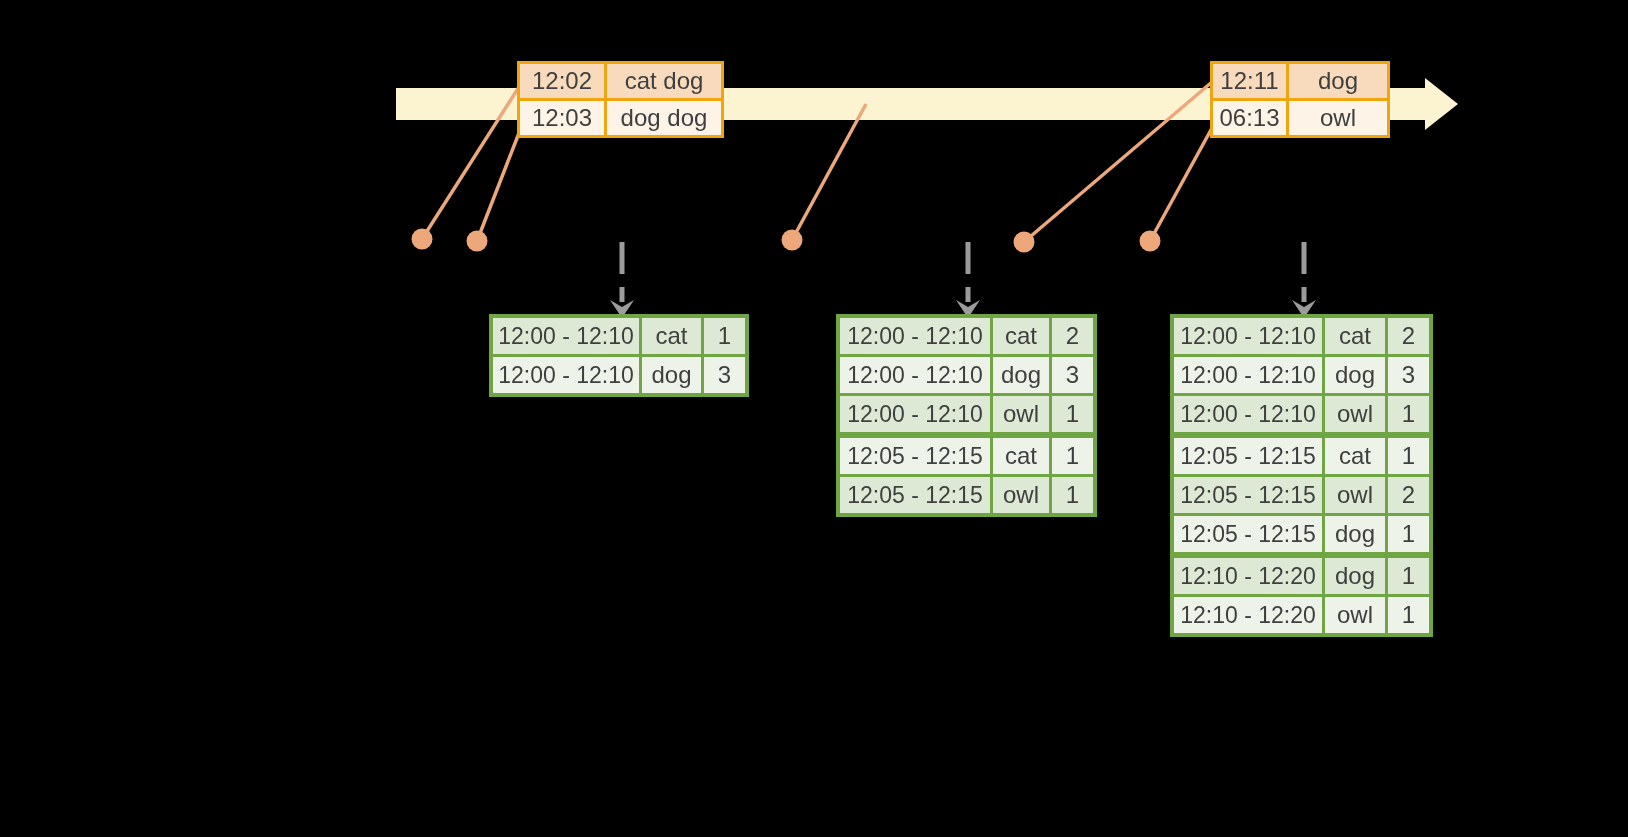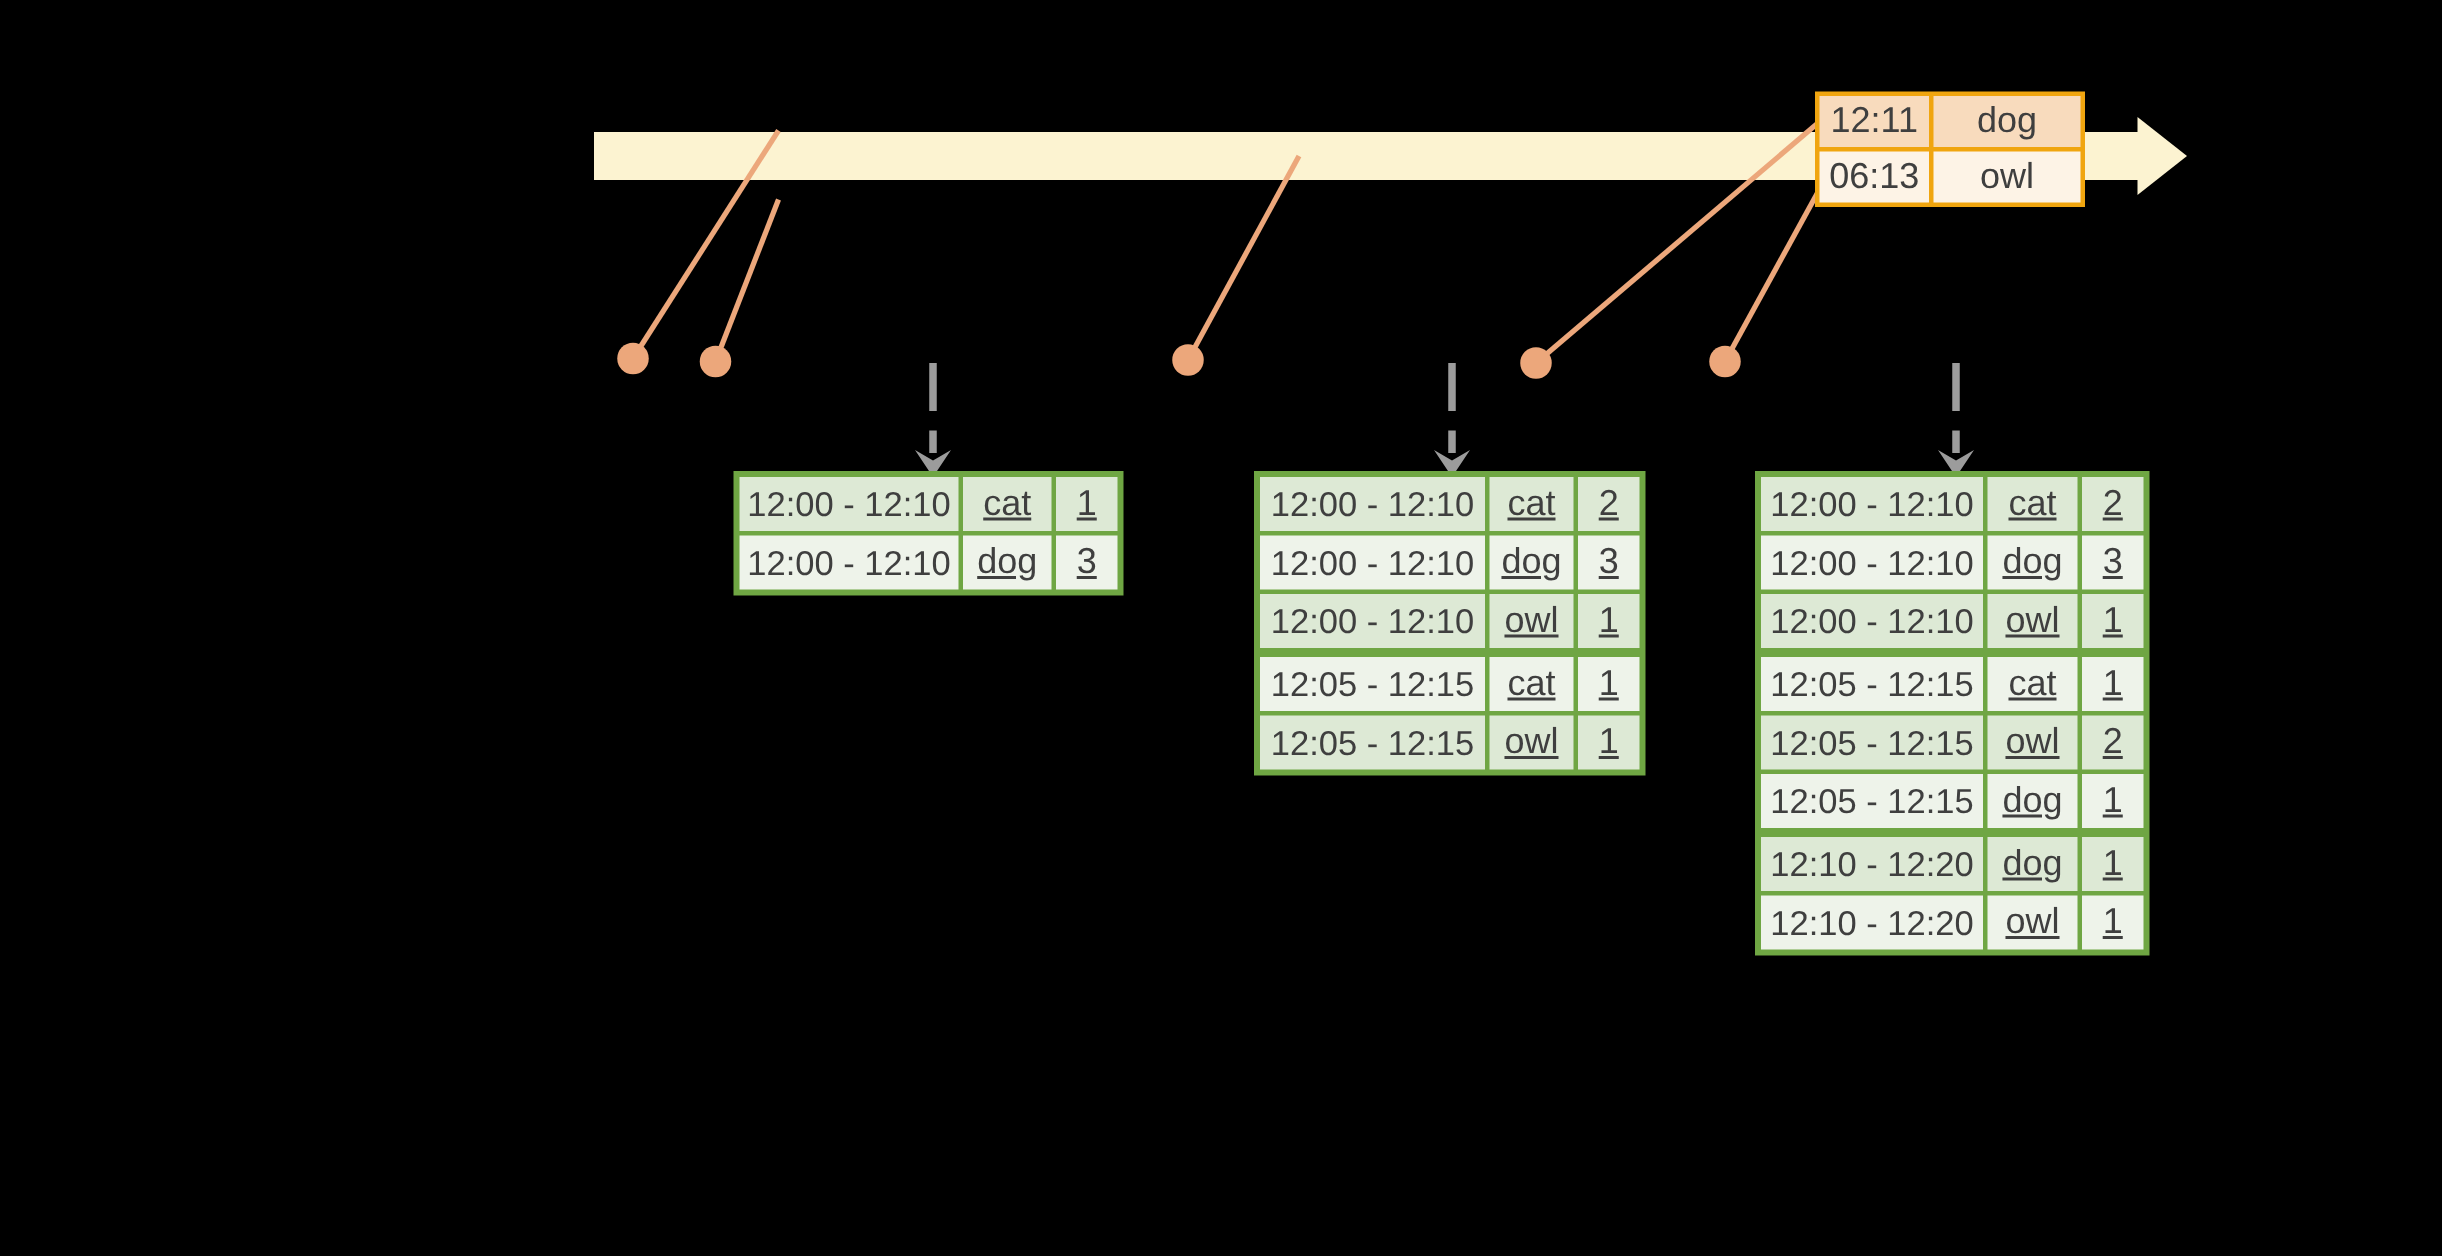--- a/index.html
+++ b/index.html
@@ -48,21 +48,21 @@
     display:flex;flex-direction:column;
     gap:3px;padding:4px;
     box-sizing:border-box;
   }
   .res .row{display:flex;gap:3px;height:36px;}
   .res .cell{
     display:flex;align-items:center;justify-content:center;
     color:#3f3f3f;line-height:1;
   }
   .res .win{font-size:23px;}
-  .res .word,.res .cnt{font-size:24px;text-decoration:underline;}
+  .res .word,.res .cnt{font-size:24px;}
   .ga{background:#dde9d5;}   
   .gb{background:#eef3ea;}   
   .sep{margin-top:3px;}      
 
   #res1{left:489px;top:314px;}
   #res1 .win{width:146px;} #res1 .word{width:59px;} #res1 .cnt{width:41px;}
 
   #res2{left:836px;top:314px;}
   #res2 .win{width:150px;} #res2 .word{width:56px;} #res2 .cnt{width:41px;}
 
@@ -94,20 +94,30 @@
     <line x1="622" y1="242" x2="622" y2="302" stroke-width="5" stroke-dasharray="32 13" stroke="#9c9c9c"></line>
     <polygon points="610,300 622,318 634,300 622,307" fill="#9c9c9c"></polygon>
 
     <line x1="968" y1="242" x2="968" y2="302" stroke-width="5" stroke-dasharray="32 13" stroke="#9c9c9c"></line>
     <polygon points="956,300 968,318 980,300 968,307" fill="#9c9c9c"></polygon>
 
     <line x1="1304" y1="242" x2="1304" y2="302" stroke-width="5" stroke-dasharray="32 13" stroke="#9c9c9c"></line>
     <polygon points="1292,300 1304,318 1316,300 1304,307" fill="#9c9c9c"></polygon>
   </svg>
 
+  <div id="evtA" class="evt">
+    <div class="row">
+      <div class="cell time pa">12:02</div>
+      <div class="cell words pa">cat dog</div>
+    </div>
+    <div class="row">
+      <div class="cell time pb">12:03</div>
+      <div class="cell words pb">dog dog</div>
+    </div>
+  </div>
 
 
   <div id="evtC" class="evt">
     <div class="row">
       <div class="cell time pa">12:11</div>
       <div class="cell words pa">dog</div>
     </div>
     <div class="row">
       <div class="cell time pb">06:13</div>
       <div class="cell words pb">owl</div>

